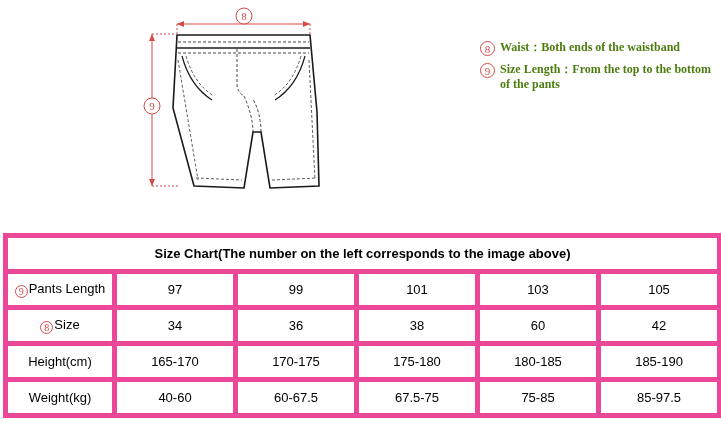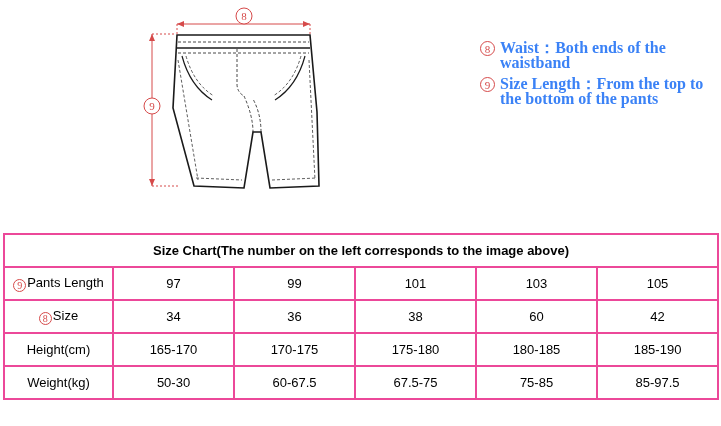--- a/index.html
+++ b/index.html
@@ -57,23 +57,23 @@
     font-family: "Liberation Serif", serif;
     font-size: 11px;
     line-height: 15px;
     text-align: center;
     margin-right: 5px;
     margin-top: 1px;
     box-sizing: border-box;
   }
   .legend-text {
     font-family: "Liberation Serif", serif;
-    font-size: 16px;
+    font-size: 12px;
     line-height: 15px;
-    color: #3b82f6;
+    color: #4d7c0f;
     font-weight: bold;
   }
   .legend-text .lt-label {
     font-weight: bold;
   }
   .legend-text .lt-desc {
     font-weight: bold;
   }
 
   
@@ -83,21 +83,21 @@
     top: 233px;
     width: 715px;
   }
   table.size-chart {
     border-collapse: collapse;
     width: 715px;
     table-layout: fixed;
   }
   table.size-chart td,
   table.size-chart th {
-    border: 2px solid #ec4899;
+    border: 5px solid #ec4899;
     height: 31px;
     text-align: center;
     vertical-align: middle;
     font-size: 13px;
     font-family: "Liberation Sans", sans-serif;
     padding: 0;
   }
   .chart-title {
     font-weight: bold;
     font-size: 14px;
@@ -267,21 +267,21 @@
           <td class="row-label">Height(cm)</td>
           <td>165-170</td>
           <td>170-175</td>
           <td>175-180</td>
           <td>180-185</td>
           <td>185-190</td>
         </tr>
 
         <tr>
           <td class="row-label">Weight(kg)</td>
-          <td>50-30</td>
+          <td>40-60</td>
           <td>60-67.5</td>
           <td>67.5-75</td>
           <td>75-85</td>
           <td>85-97.5</td>
         </tr>
       </tbody>
     </table>
   </div>
 
 </div>

